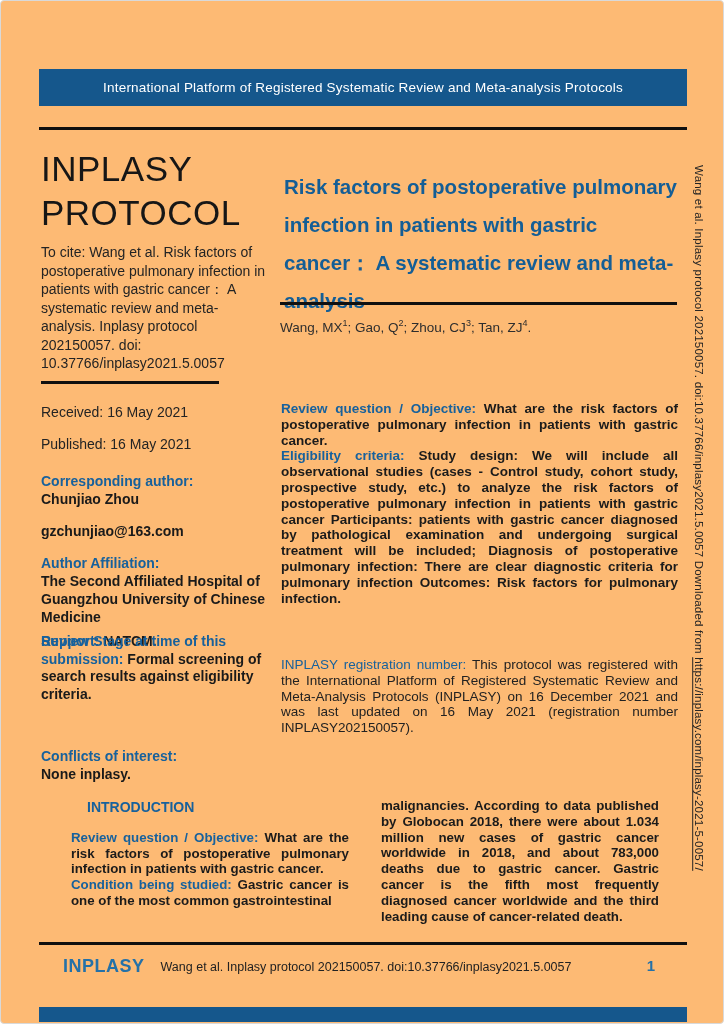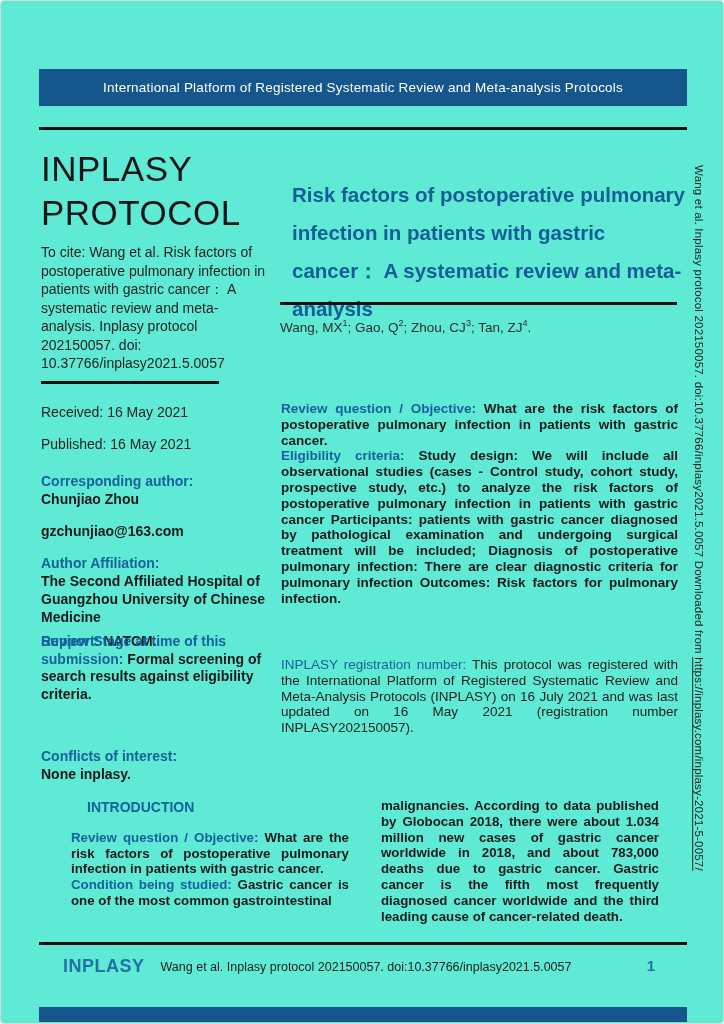--- a/index.html
+++ b/index.html
@@ -1,17 +1,17 @@
 <!DOCTYPE html>
 <html><head>
 <meta charset="utf-8">
 <style>
   html,body{margin:0;padding:0;background:#fff;}
   .page{
-    position:relative;width:724px;height:1024px;background:#5eead4;
+    position:relative;width:724px;height:1024px;background:#fdba74;
     font-family:"Liberation Sans", sans-serif;overflow:hidden;
     box-sizing:border-box;border:1px solid #d9d9d9;border-radius:4px;
   }
   .banner{
     position:absolute;left:38px;top:68px;width:648px;height:37px;
     background:#15578c;color:#ffffff;display:flex;align-items:center;justify-content:center;
     font-size:13.5px;letter-spacing:0.2px;
   }
   .rule{position:absolute;height:3px;background:#101010;}
   .rule-top{left:38px;top:126px;width:648px;}
@@ -109,33 +109,33 @@
 
   <div class="lblock lb-stage">
     <span class="blue">Review Stage at time of this submission:</span> <span>Formal screening of search results against eligibility criteria.</span>
   </div>
 
   <div class="lblock lb-conflicts">
     <div class="blue">Conflicts of interest:</div>
     <div>None inplasy.</div>
   </div>
 
-  <h1 class="title" style="margin:12px;">Risk factors of postoperative pulmonary infection in patients with gastric cancer： A systematic review and meta-analysis</h1>
+  <h1 class="title" style="margin:4px;">Risk factors of postoperative pulmonary infection in patients with gastric cancer： A systematic review and meta-analysis</h1>
 
   <div class="rule rule-title"></div>
 
   <div class="authors"><span>Wang, MX</span><sup>1</sup><span>; Gao, Q</span><sup>2</sup><span>; Zhou, CJ</span><sup>3</sup><span>; Tan, ZJ</span><sup>4</sup><span>.</span></div>
 
   <div class="rblock rb-questions">
     <p><span class="blue">Review question / Objective:</span> <span>What are the risk factors of postoperative pulmonary infection in patients with gastric cancer.</span></p>
     <p><span class="blue">Eligibility criteria:</span> <span>Study design: We will include all observational studies (cases - Control study, cohort study, prospective study, etc.) to analyze the risk factors of postoperative pulmonary infection in patients with gastric cancer Participants: patients with gastric cancer diagnosed by pathological examination and undergoing surgical treatment will be included; Diagnosis of postoperative pulmonary infection: There are clear diagnostic criteria for pulmonary infection Outcomes: Risk factors for pulmonary infection.</span></p>
   </div>
 
   <div class="rblock rb-registration">
-    <p><span class="blue" style="font-weight:400;">INPLASY registration number:</span> <span>This protocol was registered with the International Platform of Registered Systematic Review and Meta-Analysis Protocols (INPLASY) on 16 July 2021 and was last updated on 16 May 2021 (registration number INPLASY202150057).</span></p>
+    <p><span class="blue" style="font-weight:400;">INPLASY registration number:</span> <span>This protocol was registered with the International Platform of Registered Systematic Review and Meta-Analysis Protocols (INPLASY) on 16 December 2021 and was last updated on 16 May 2021 (registration number INPLASY202150057).</span></p>
   </div>
 
   <div class="intro-col intro-left">
     <h2 class="intro-heading">INTRODUCTION</h2>
     <p><span class="blue">Review question / Objective:</span> <span>What are the risk factors of postoperative pulmonary infection in patients with gastric cancer.</span></p>
     <p><span class="blue">Condition being studied:</span> <span>Gastric cancer is one of the most common gastrointestinal</span></p>
   </div>
 
   <div class="intro-col intro-right">
     <p>malignancies. According to data published by Globocan 2018, there were about 1.034 million new cases of gastric cancer worldwide in 2018, and about 783,000 deaths due to gastric cancer. Gastric cancer is the fifth most frequently diagnosed cancer worldwide and the third leading cause of cancer-related death.</p>

